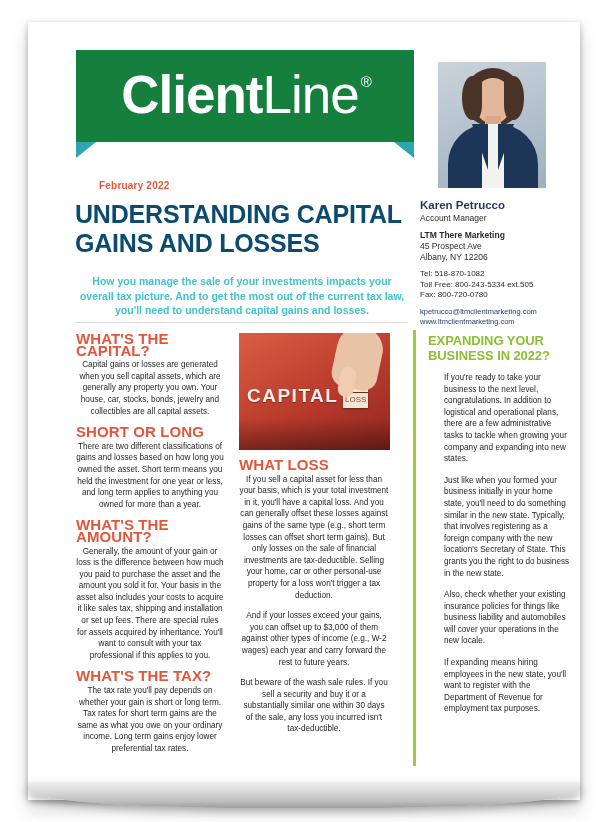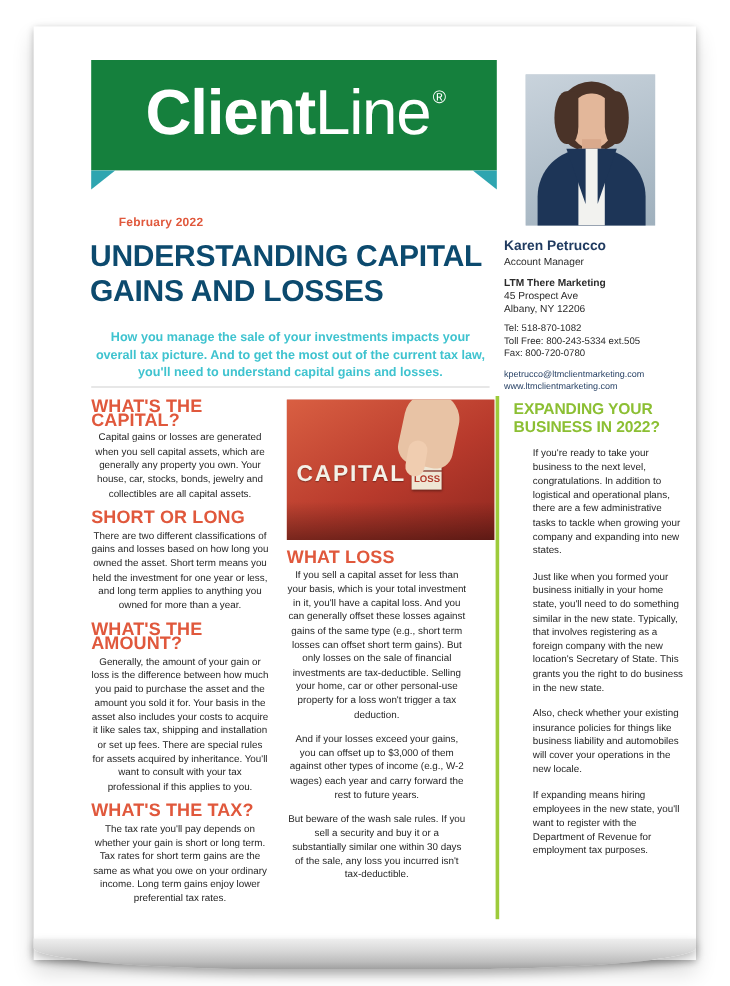--- a/index.html
+++ b/index.html
@@ -274,21 +274,21 @@
     left: 211px;
     top: 437px;
     width: 150px;
   }
 
   
   .photo {
     position: absolute;
     left: 211px;
     top: 311px;
-    width: 173px;
+    width: 151px;
     height: 117px;
     overflow: hidden;
     background: #c24a3a;
   }
   .photo .grad {
     position: absolute; inset: 0;
     background: linear-gradient(150deg,#d95f42 0%, #b83a2c 55%, #8f271f 100%);
   }
   .photo .word {
     position: absolute;
@@ -304,21 +304,21 @@
     position: absolute;
     top: 46px;
     width: 25px;
     height: 26px;
     background: #efe6d4;
     box-shadow: 0 1px 2px rgba(0,0,0,0.4);
   }
   .photo .tile-lbl {
     position: absolute;
     font-size: 9px;
-    font-weight: bold;
+    font-weight: normal;
     color: #3a2f28;
   }
   .photo .hand {
     position: absolute;
     left: 96px;
     top: -6px;
     width: 46px;
     height: 62px;
     background: #e8c3a5;
     border-radius: 22px 22px 14px 14px;

